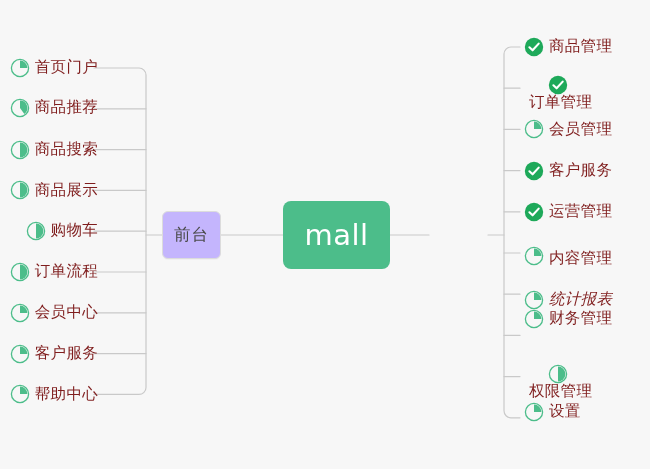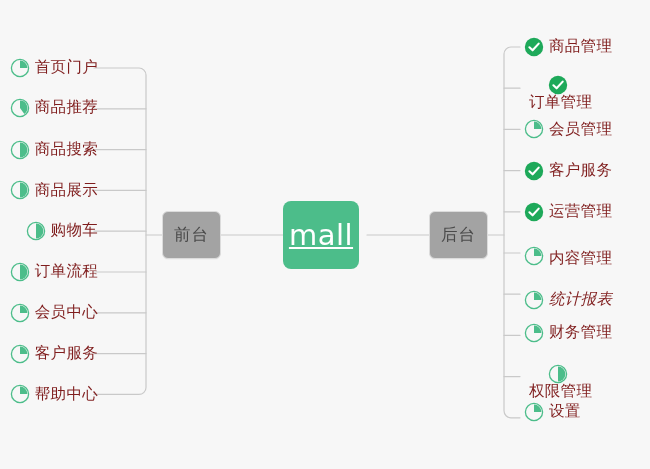--- a/index.html
+++ b/index.html
@@ -56,21 +56,21 @@
     width: 20px;
     height: 20px;
     flex: 0 0 20px;
     display: block;
   }
 
   
   .branch-node {
     position: absolute;
     box-sizing: border-box;
-    background: #a3a3a3;
+    background: #c4b5fd;
     border: 1px solid #dcdcdc;
     border-radius: 6px;
     display: flex;
     align-items: center;
     justify-content: center;
     font-size: 16.5px;
     color: #4a4a4a;
     letter-spacing: 1px;
     box-shadow: 0 1px 1px rgba(0,0,0,0.03);
   }
@@ -85,31 +85,30 @@
     top: 211px;
     width: 59px;
     height: 48px;
   }
 
   
   #root-node {
     position: absolute;
     left: 283px;
     top: 201px;
-    width: 76px;
+    width: 107px;
     height: 68px;
     background: #4cbd8a;
     border-radius: 8px;
     display: flex;
     align-items: center;
     justify-content: center;
     color: #ffffff;
     font-size: 29px;
     letter-spacing: 0.5px;
-    text-decoration: underline;
   }
 </style>
 </head>
 <body>
 
 <div id="mindmap">
 
   <svg id="edges" viewBox="0 0 650 469" xmlns="http://www.w3.org/2000/svg">
       <path d="M 94 68 H 139 A 7 7 0 0 1 146 75 V 387.4 A 7 7 0 0 1 139 394.4 H 94" fill="none" stroke="#c9c9c9" stroke-width="1.2" stroke-linecap="round" stroke-linejoin="round"></path>
       <path d="M 94 108.8 H 146" fill="none" stroke="#c9c9c9" stroke-width="1.2" stroke-linecap="round" stroke-linejoin="round"></path>
@@ -242,21 +241,21 @@
         </svg>
         <span class="leaf-label">内容管理</span>
       </div>
       <div class="leaf right" style="top: 287px; font-style: italic;">
         <svg viewBox="0 0 20 20" class="leaf-icon">
           <circle cx="10" cy="10" r="8.6" fill="none" stroke="#4cbd8a" stroke-width="1.3"></circle>
           <path d="M 10 10 L 10 2.5999999999999996 A 7.4 7.4 0 0 1 17.400 10.000 Z" fill="#4cbd8a"></path>
         </svg>
         <span class="leaf-label">统计报表</span>
       </div>
-      <div class="leaf right" style="top: 320px;">
+      <div class="leaf right" style="top: 306px;">
         <svg viewBox="0 0 20 20" class="leaf-icon">
           <circle cx="10" cy="10" r="8.6" fill="none" stroke="#4cbd8a" stroke-width="1.3"></circle>
           <path d="M 10 10 L 10 2.5999999999999996 A 7.4 7.4 0 0 1 17.400 10.000 Z" fill="#4cbd8a"></path>
         </svg>
         <span class="leaf-label">财务管理</span>
       </div>
       <div class="leaf right" style="top: 363.6px; flex-direction: column;">
         <svg viewBox="0 0 20 20" class="leaf-icon">
           <circle cx="10" cy="10" r="8.6" fill="none" stroke="#4cbd8a" stroke-width="1.3"></circle>
           <path d="M 10 10 L 10 2.5999999999999996 A 7.4 7.4 0 0 1 10.000 17.400 Z" fill="#4cbd8a"></path>
@@ -267,17 +266,16 @@
         <svg viewBox="0 0 20 20" class="leaf-icon">
           <circle cx="10" cy="10" r="8.6" fill="none" stroke="#4cbd8a" stroke-width="1.3"></circle>
           <path d="M 10 10 L 10 2.5999999999999996 A 7.4 7.4 0 0 1 17.400 10.000 Z" fill="#4cbd8a"></path>
         </svg>
         <span class="leaf-label">设置</span>
       </div>
     </div>
 
   <div class="branch-node" id="branch-front">前台</div>
 
-  <div class="branch-node" id="branch-back">后台</div>
 
   <div id="root-node">mall</div>
 
 </div>
 
 </body></html>

